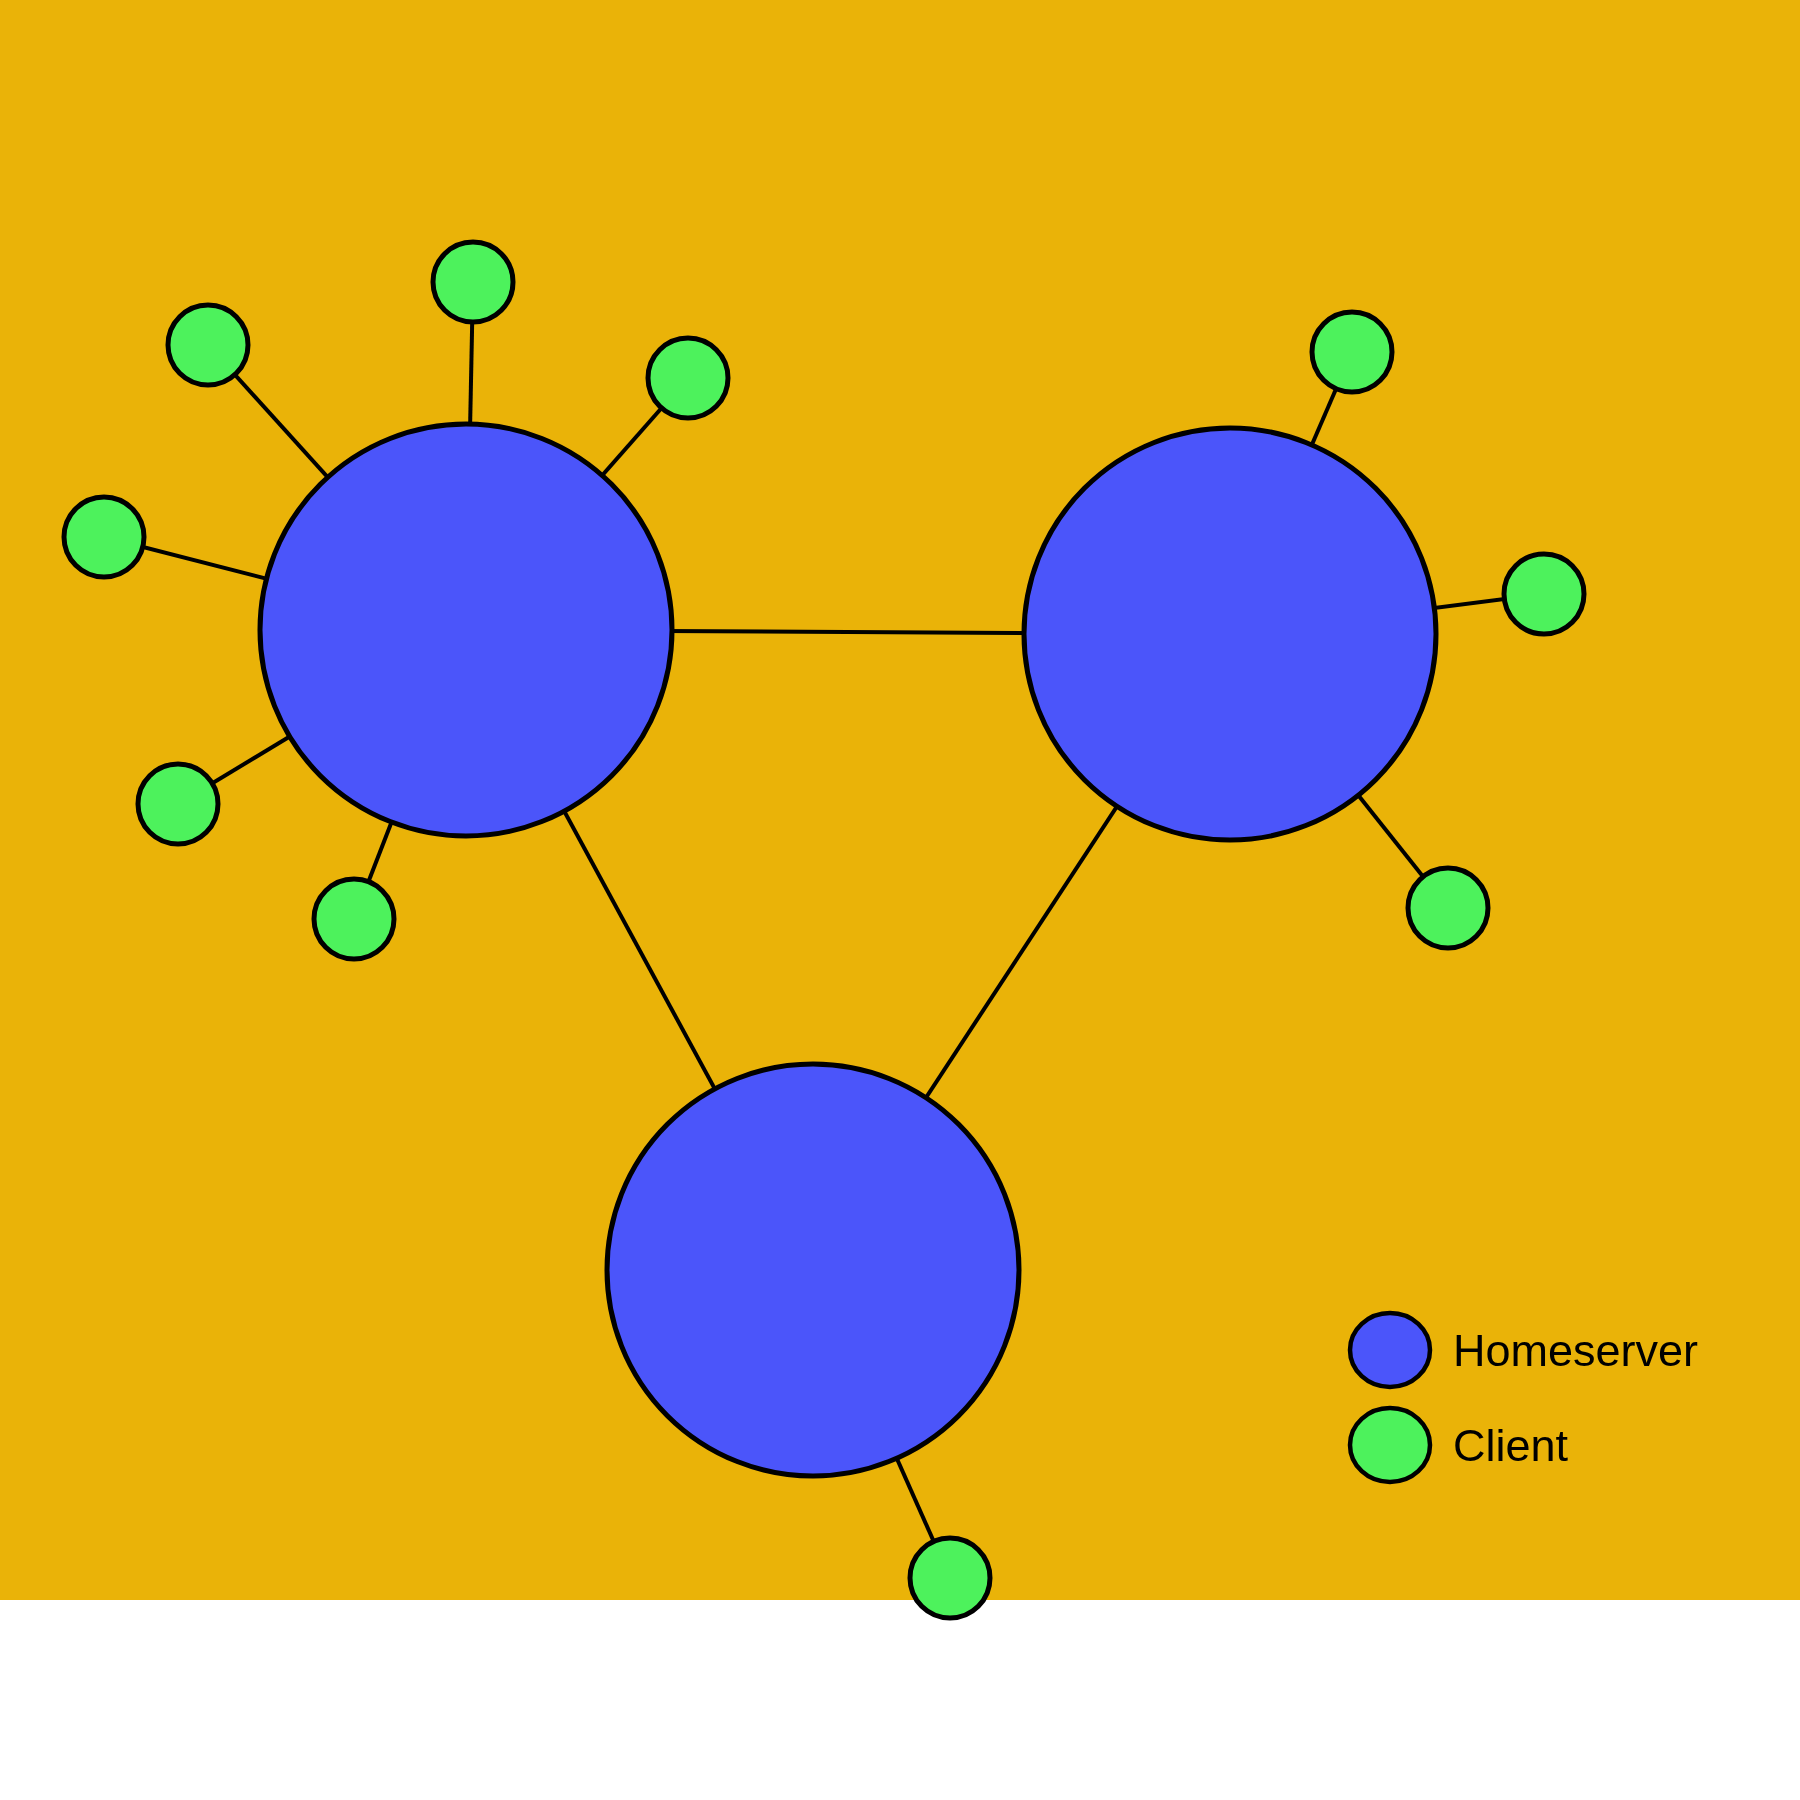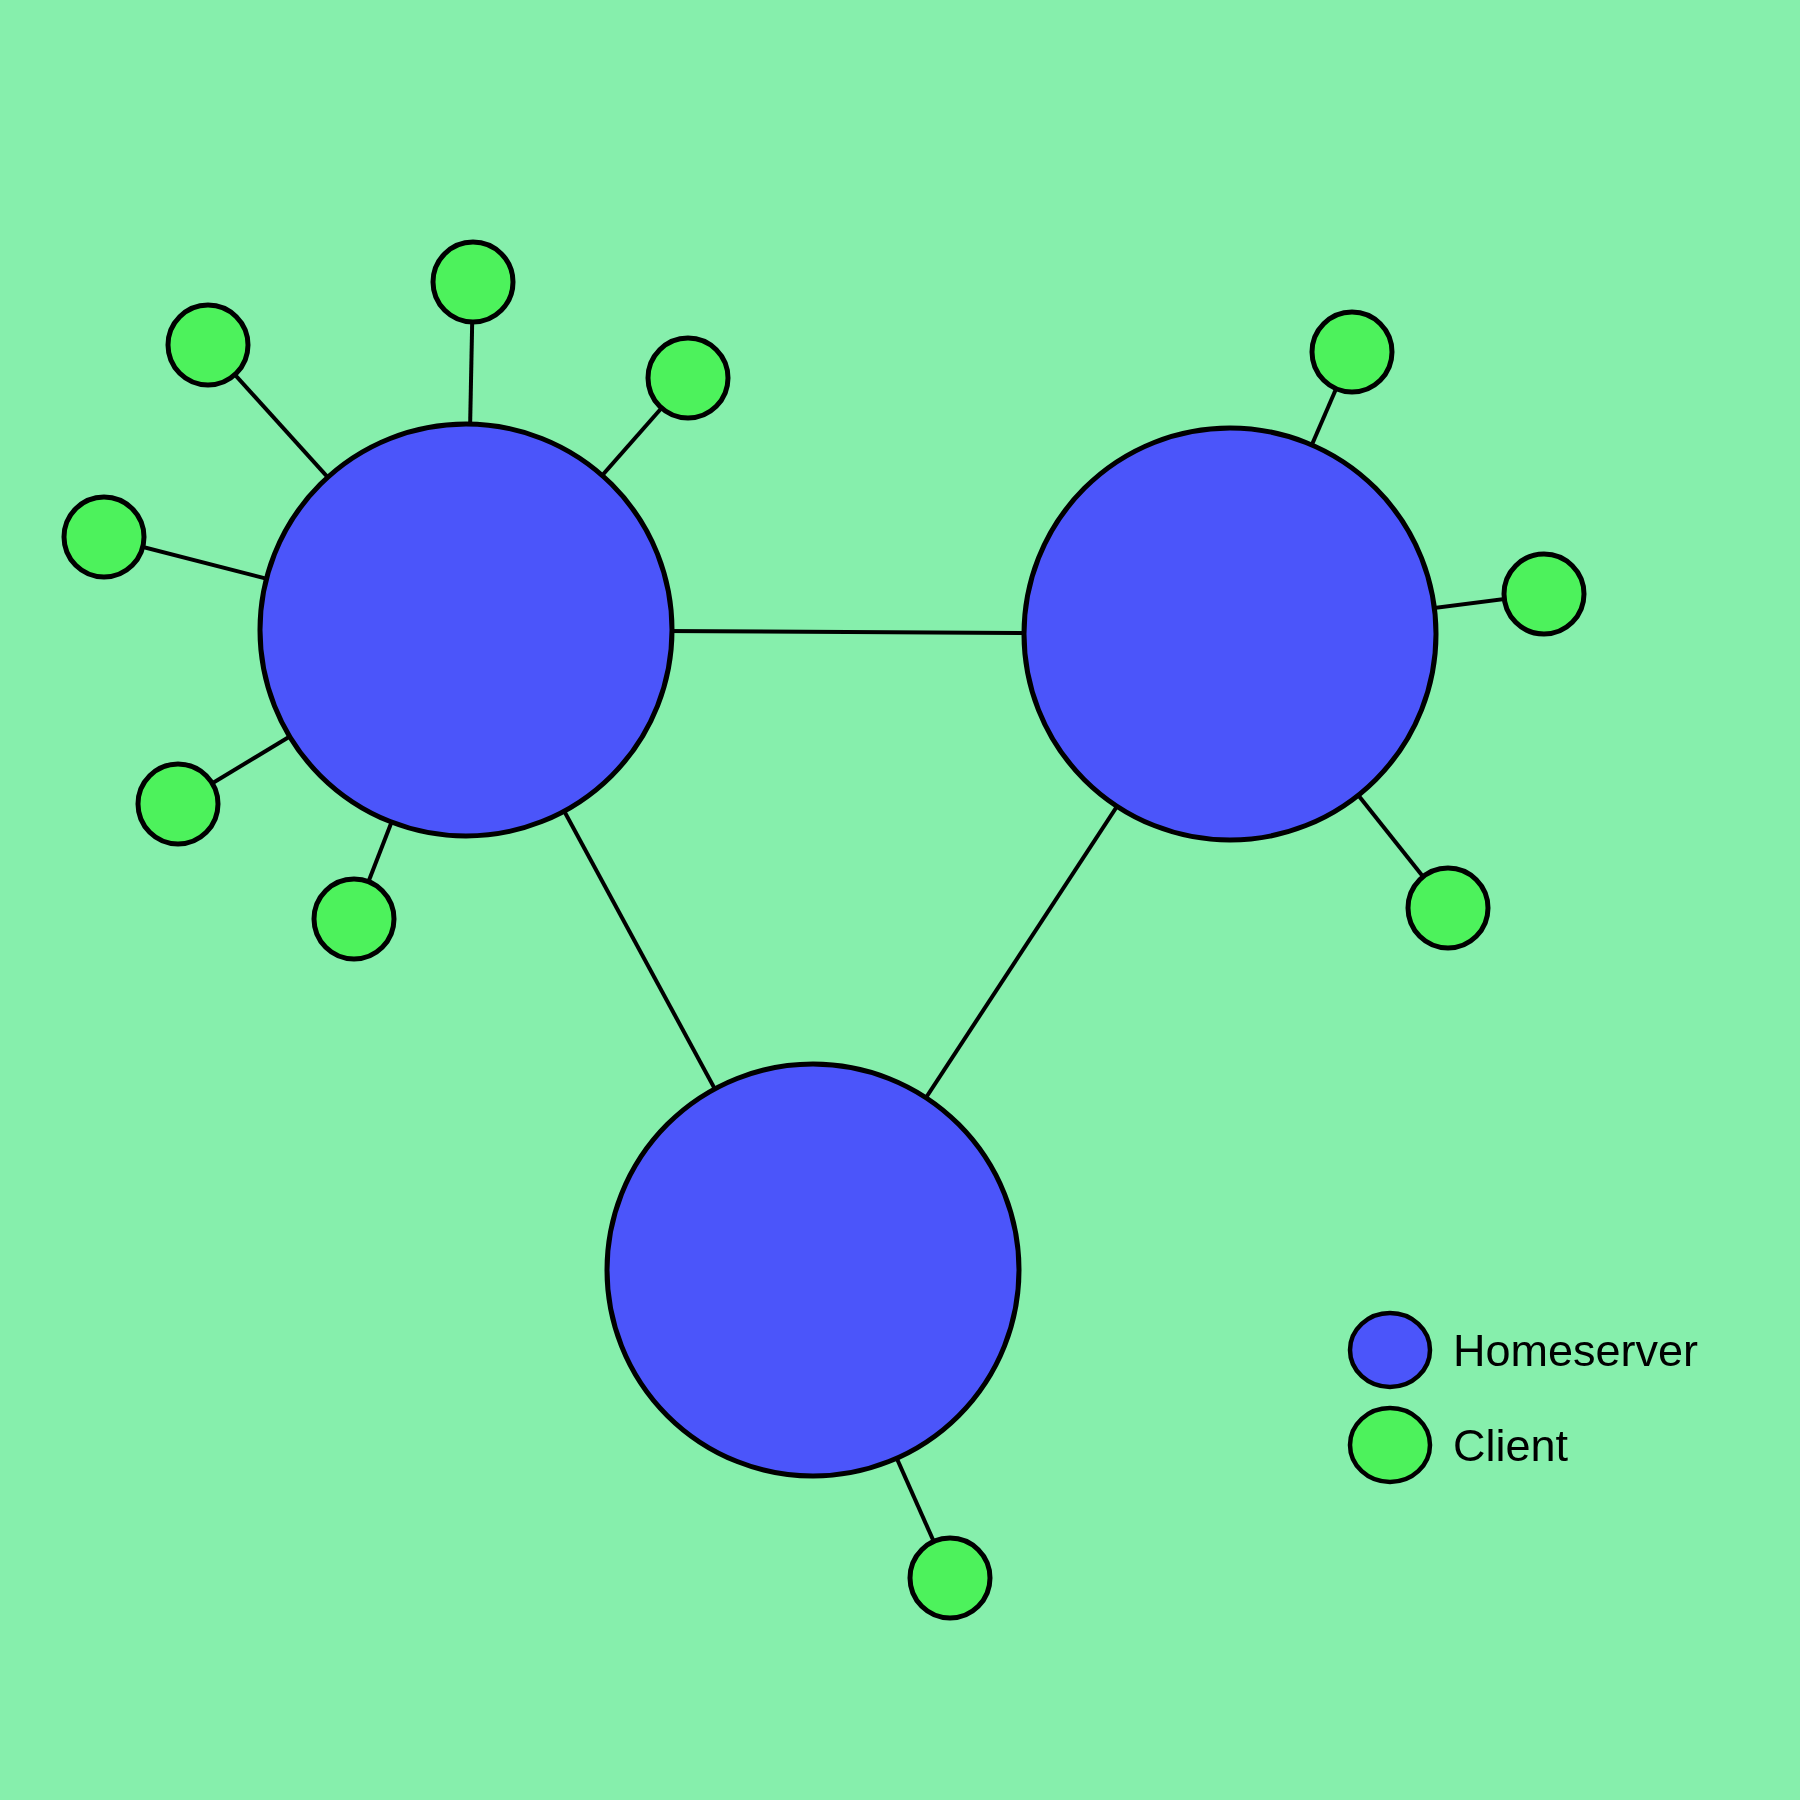--- a/index.html
+++ b/index.html
@@ -6,22 +6,22 @@
     margin: 0;
     padding: 0;
     background: #ffffff;
     width: 1800px;
     height: 1800px;
     overflow: hidden;
   }
   .stage {
     position: relative;
     width: 1800px;
-    height: 1800px;
-    background: #86efac;
+    height: 1600px;
+    background: #eab308;
   }
   svg {
     display: block;
     width: 1800px;
     height: 1800px;
   }
   svg text {
     font-family: "Liberation Sans", sans-serif;
     font-size: 45px;
     fill: #000000;

